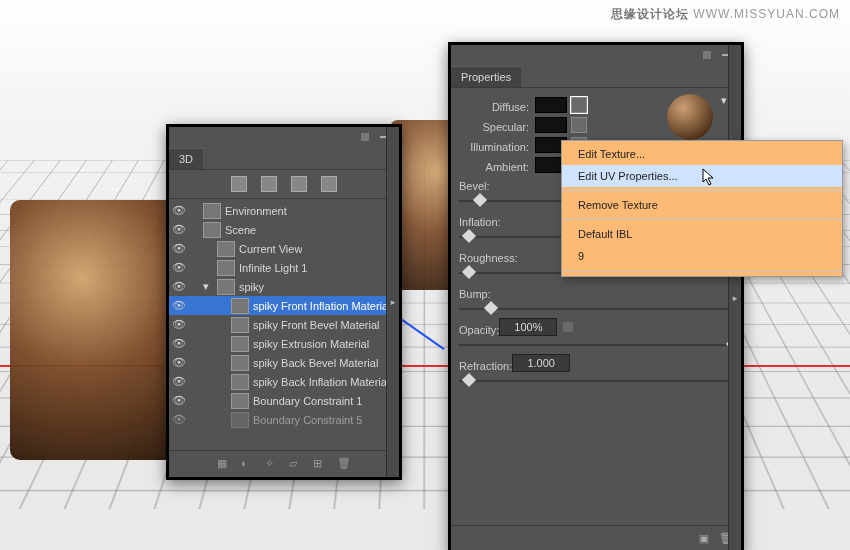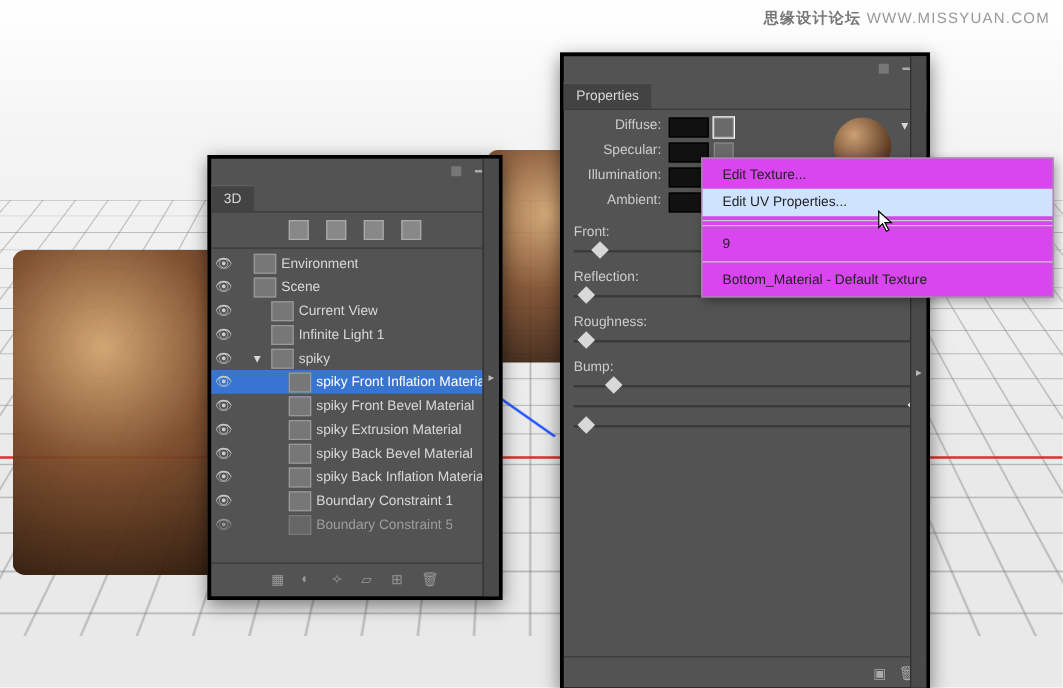--- a/index.html
+++ b/index.html
@@ -35,39 +35,39 @@
 .ind{display:inline-block}
 .ico{width:16px;height:14px;margin:0 4px;background:#777;border:1px solid #999;flex:none}
 .lbl{white-space:nowrap;overflow:hidden;text-overflow:ellipsis}
 .bot{position:absolute;bottom:0;left:0;right:0;height:26px;display:flex;gap:10px;align-items:center;justify-content:center;border-top:1px solid #3a3a3a;color:#999}
 .bot span{width:14px;height:14px;display:inline-block}
 
 .pprop{left:448px;top:42px;width:290px;height:505px}
 .subhead{display:flex;align-items:center;gap:6px;height:26px;padding:0 6px;border-bottom:1px solid #3a3a3a}
 .subhead .ico{background:#6a6a6a}
 .mat{padding:6px 8px}
-.mrow{display:flex;align-items:flex-start;height:19px;margin-bottom:1px}
+.mrow{display:flex;align-items:flex-end;height:19px;margin-bottom:1px}
 .mrow .ml{width:70px;text-align:right;padding-right:6px;color:#ccc}
 .sw{width:30px;height:14px;background:#111;border:1px solid #000}
 .chip{width:14px;height:14px;background:#6a6a6a;margin-left:4px;border:1px solid #888}
 .chip.sel{outline:1px solid #fff}
 .prev{margin-left:auto;width:46px;height:46px;background:radial-gradient(circle at 35% 30%,#cda074,#5a3a20 70%,#221008);border-radius:50%;margin-right:6px}
 .arrow{width:12px;height:12px;margin-left:2px}
 .slab{color:#ccc;margin-top:6px}
 .slider{position:relative;height:14px;margin:2px 0 2px 0}
 .track{position:absolute;left:0;right:0;top:6px;height:2px;background:#3a3a3a}
 .knob{position:absolute;top:1px;width:10px;height:10px;background:#d8d8d8;transform:rotate(45deg)}
 .valrow{display:flex;align-items:center}
 .valbox{margin-left:auto;width:56px;height:16px;background:#3a3a3a;border:1px solid #222;text-align:center;line-height:16px}
 .fold{width:10px;height:10px;margin-left:6px;background:#6a6a6a}
 .nrow{display:flex;align-items:center;gap:6px;margin-top:8px}
 .nsw{width:40px;height:28px;background:#5a5a5a;border:1px solid #3a3a3a}
 .foot{position:absolute;bottom:0;left:0;right:0;height:24px;display:flex;justify-content:flex-end;align-items:center;gap:10px;padding:0 8px;border-top:1px solid #3a3a3a;color:#aaa}
 
-.menu{position:absolute;left:561px;top:126px;width:280px;background:#d946ef;border:1px solid #9a9a9a;box-shadow:2px 3px 8px rgba(0,0,0,.35);color:#222;padding:2px 0}
+.menu{position:absolute;left:561px;top:140px;width:280px;background:#fdba74;border:1px solid #9a9a9a;box-shadow:2px 3px 8px rgba(0,0,0,.35);color:#222;padding:2px 0}
 .menu .mi{padding:5px 16px;white-space:nowrap}
 .menu .mi.hl{background:#cfe3ff}
 .menu hr{border:none;border-top:1px solid #c9c9c9;margin:3px 0}
 .cursor{position:absolute;left:702px;top:168px;width:14px;height:18px}
 .cursor svg{display:block}
 
 .collapse{position:absolute;right:0;top:0;bottom:0;width:12px;background:#4a4a4a;border-left:1px solid #2f2f2f;display:flex;align-items:center;justify-content:center;color:#bbb;font-size:9px}
 </style>
 </head>
 <body>
@@ -231,30 +231,30 @@
    <span class="sw"></span>
    <span class="chip "></span>
           </div>
         </div>
       <div class="prev"></div>
       <span class="arrow">▾</span>
     </div>
     <div id="sliders">
         <div>
           <div class="valrow">
-            <span class="slab">Front:</span>
+            <span class="slab">Bevel:</span>
           </div>
    <div class="slider">
             <div class="track"></div>
             <div class="knob" style="left:6%"></div>
           </div>
         </div>
         <div>
           <div class="valrow">
-            <span class="slab">Reflection:</span>
+            <span class="slab">Inflation:</span>
           </div>
    <div class="slider">
             <div class="track"></div>
             <div class="knob" style="left:2%"></div>
           </div>
         </div>
         <div>
           <div class="valrow">
             <span class="slab">Roughness:</span>
           </div>
@@ -266,46 +266,60 @@
         <div>
           <div class="valrow">
             <span class="slab">Bump:</span>
           </div>
    <div class="slider">
             <div class="track"></div>
             <div class="knob" style="left:10%"></div>
           </div>
         </div>
         <div>
+          <div class="valrow">
+            <span class="slab">Opacity:</span>
+            <div class="valrow">
+              <span class="valbox">100%</span>
+              <span class="fold"></span>
+            </div>
+          </div>
    <div class="slider">
             <div class="track"></div>
             <div class="knob" style="left:98%"></div>
           </div>
         </div>
         <div>
+          <div class="valrow">
+            <span class="slab">Refraction:</span>
+            <div class="valrow">
+              <span class="valbox">1.000</span>
+            </div>
+          </div>
    <div class="slider">
             <div class="track"></div>
             <div class="knob" style="left:2%"></div>
           </div>
         </div>
       </div>
   </div>
   <div class="foot">
     <span>▣</span>
     <span>🗑</span>
   </div>
   <div class="collapse">▸</div>
 </div>
 
 <div class="menu" id="menu">
     <div class="mi">Edit Texture...</div>
     <div class="mi hl">Edit UV Properties...</div>
     <hr>
+    <div class="mi">Remove Texture</div>
     <hr>
+    <div class="mi">Default IBL</div>
     <div class="mi">9</div>
     <hr>
-    <div class="mi">Bottom_Material - Default Texture</div>
   </div>
 <div class="cursor">
   <svg viewBox="0 0 14 18">
       <path d="M1 1 L1 14 L4 11 L7 17 L9 16 L6 10 L11 10 Z" fill="#fff" stroke="#000"></path>
     </svg>
 </div>
 
 </body></html>

